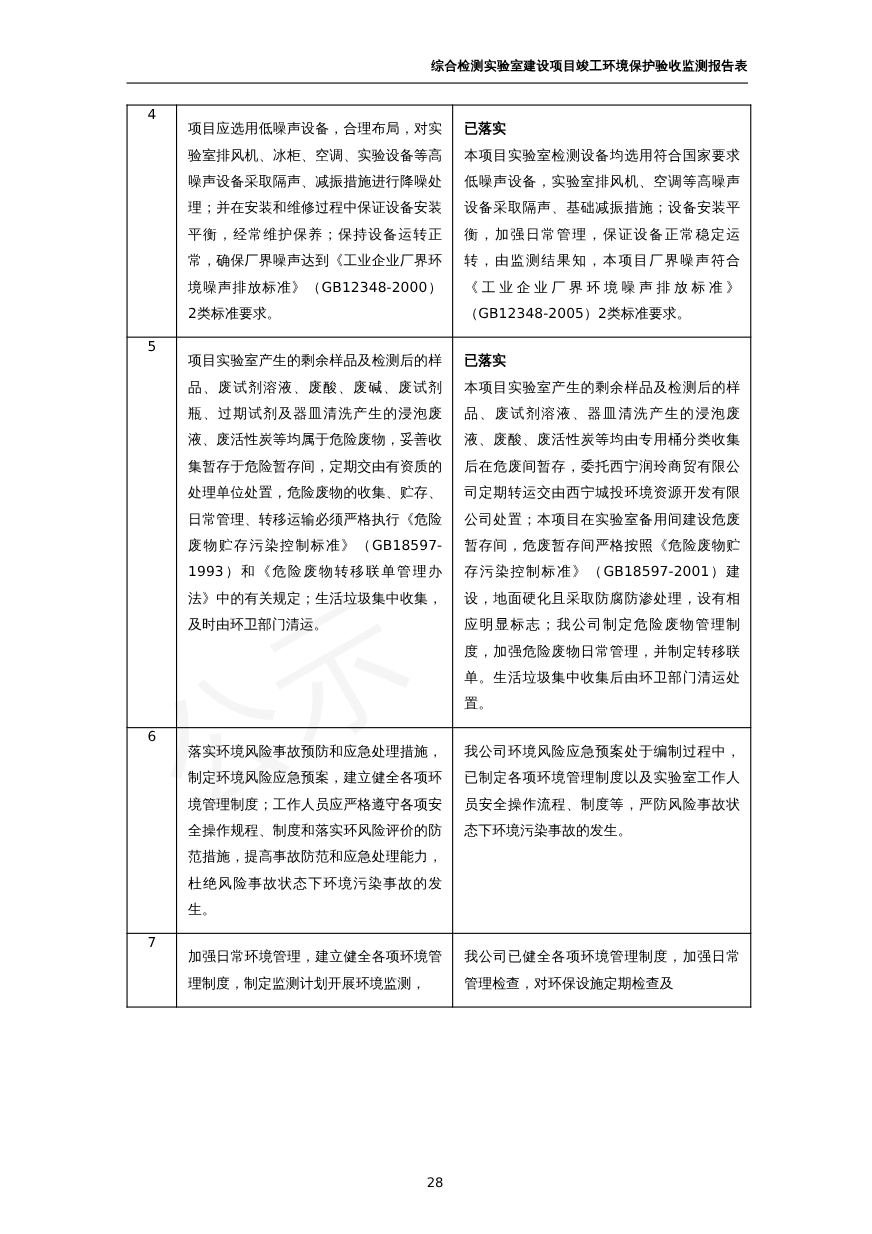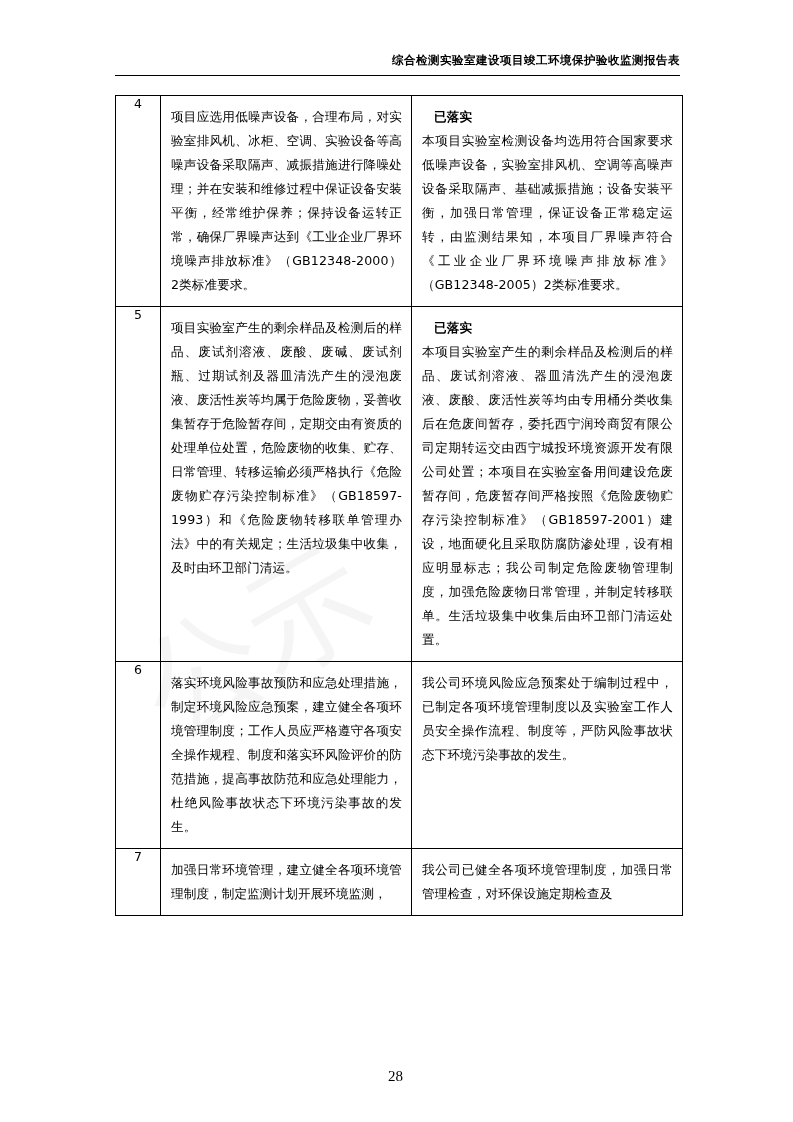--- a/index.html
+++ b/index.html
@@ -97,36 +97,34 @@
     line-height: 24px;
     text-align: justify;
     text-justify: inter-ideograph;
     letter-spacing: 0.1px;
   }
   .status {
     font-weight: bold;
     display: block;
     font-size: 12.6px;
     line-height: 24px;
-    margin-left: 12px;
   }
   
   td.vcenter {
     vertical-align: middle;
   }
 
   
   .page-number {
     position: absolute;
     left: 0;
     right: 0;
     top: 1068px;
     text-align: center;
-    font-size: 15px;
-    font-family: Liberation Serif, serif;
+    font-size: 12px;
   }
   .pnum-inner {
     display: inline-block;
     margin-left: -2px;
   }
 </style>
 </head>
 <body>
 
 <div class="page">

